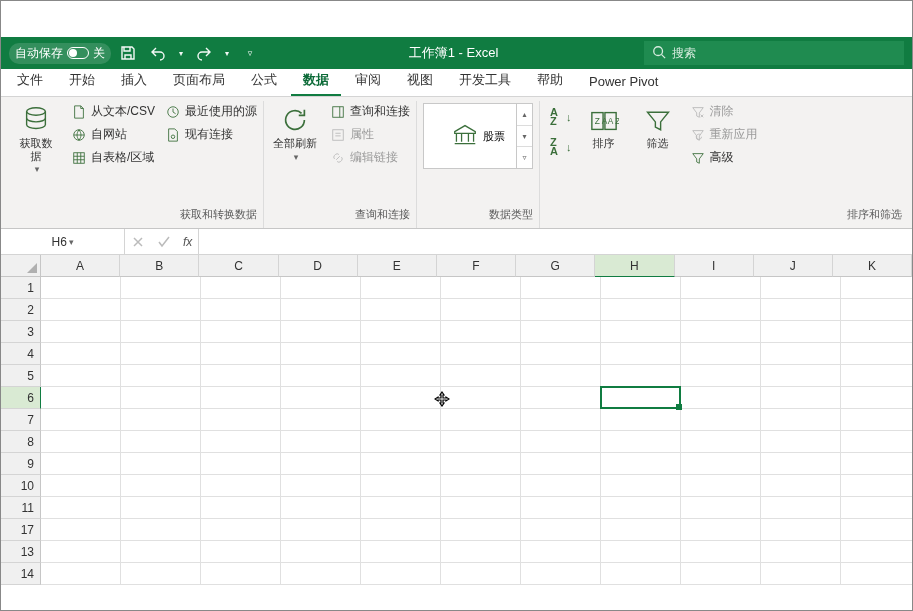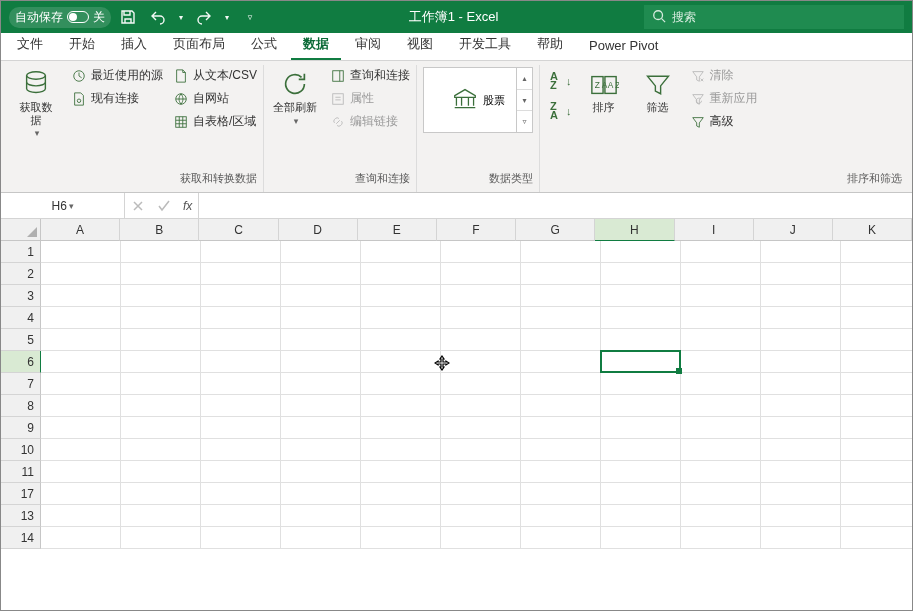--- a/index.html
+++ b/index.html
@@ -16,20 +16,21 @@
 
   
   .titlebar {
     height: 30px;
     background: #107c41;
     color: #fff;
     display: flex;
     align-items: center;
     padding: 16px 8px;
     font-size: 12px;
+    margin-top: 36px;
   }
   .titlebar .qat { display: flex; align-items: center; gap: 4px; }
   .autosave-pill {
     display: flex; align-items: center; gap: 4px;
     padding: 2px 6px; border-radius: 10px;
     background: rgba(255,255,255,0.15);
   }
   .toggle-oval {
     width: 22px; height: 12px; border: 1px solid #fff; border-radius: 6px;
     position: relative;
@@ -255,62 +256,62 @@
             </svg>
         </div>
         <span style="white-space:pre-line">获取数
 据</span>
         <span class="dd-caret">▾</span>
       </div>
       <div class="smallcol">
         <div class="smallrow">
           <span class="small-ico">
               <svg width="14" height="14" viewBox="0 0 16 16">
+                <path d="M3 1h7l3 3v11H3z M10 1v3h3"></path>
+              </svg>
+            </span>
+          <span>从文本/CSV</span>
+        </div>
+        <div class="smallrow">
+          <span class="small-ico">
+              <svg width="14" height="14" viewBox="0 0 16 16">
+                <circle cx="8" cy="8" r="6"></circle>
+                <path d="M2 8h12M8 2c3 4 3 8 0 12M8 2c-3 4-3 8 0 12"></path>
+              </svg>
+            </span>
+          <span>自网站</span>
+        </div>
+        <div class="smallrow">
+          <span class="small-ico">
+              <svg width="14" height="14" viewBox="0 0 16 16">
+                <rect x="2" y="2" width="12" height="12"></rect>
+                <path d="M2 6h12M2 10h12M6 2v12M10 2v12"></path>
+              </svg>
+            </span>
+          <span>自表格/区域</span>
+        </div>
+      </div>
+      <div class="smallcol">
+        <div class="smallrow">
+          <span class="small-ico">
+              <svg width="14" height="14" viewBox="0 0 16 16">
                 <circle cx="8" cy="8" r="6"></circle>
                 <path d="M8 4v4l3 2"></path>
               </svg>
             </span>
           <span>最近使用的源</span>
         </div>
         <div class="smallrow">
           <span class="small-ico">
               <svg width="14" height="14" viewBox="0 0 16 16">
                 <path d="M3 1h7l3 3v11H3z"></path>
                 <circle cx="8" cy="10" r="2"></circle>
               </svg>
             </span>
           <span>现有连接</span>
-        </div>
-      </div>
-      <div class="smallcol">
-        <div class="smallrow">
-          <span class="small-ico">
-              <svg width="14" height="14" viewBox="0 0 16 16">
-                <path d="M3 1h7l3 3v11H3z M10 1v3h3"></path>
-              </svg>
-            </span>
-          <span>从文本/CSV</span>
-        </div>
-        <div class="smallrow">
-          <span class="small-ico">
-              <svg width="14" height="14" viewBox="0 0 16 16">
-                <circle cx="8" cy="8" r="6"></circle>
-                <path d="M2 8h12M8 2c3 4 3 8 0 12M8 2c-3 4-3 8 0 12"></path>
-              </svg>
-            </span>
-          <span>自网站</span>
-        </div>
-        <div class="smallrow">
-          <span class="small-ico">
-              <svg width="14" height="14" viewBox="0 0 16 16">
-                <rect x="2" y="2" width="12" height="12"></rect>
-                <path d="M2 6h12M2 10h12M6 2v12M10 2v12"></path>
-              </svg>
-            </span>
-          <span>自表格/区域</span>
         </div>
       </div>
     </div>
     <div class="rgroup-label">获取和转换数据</div>
   </div>
 
   <div class="rgroup">
     <div class="rgroup-content">
       <div class="bigbtn">
         <div class="bigbtn-ico">

